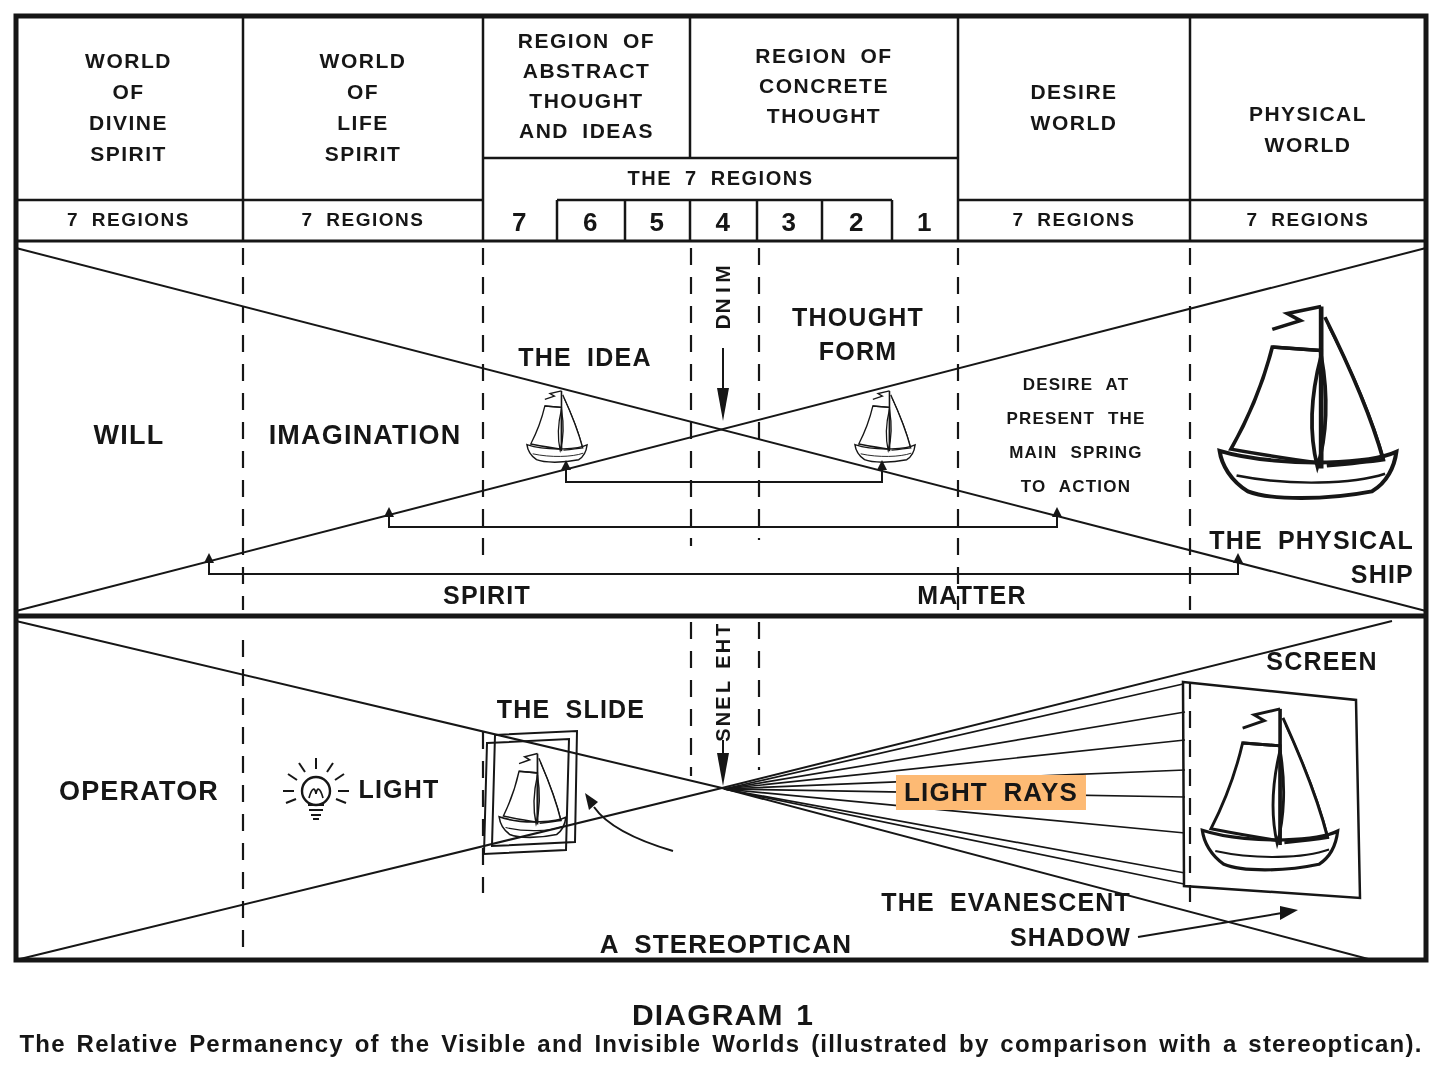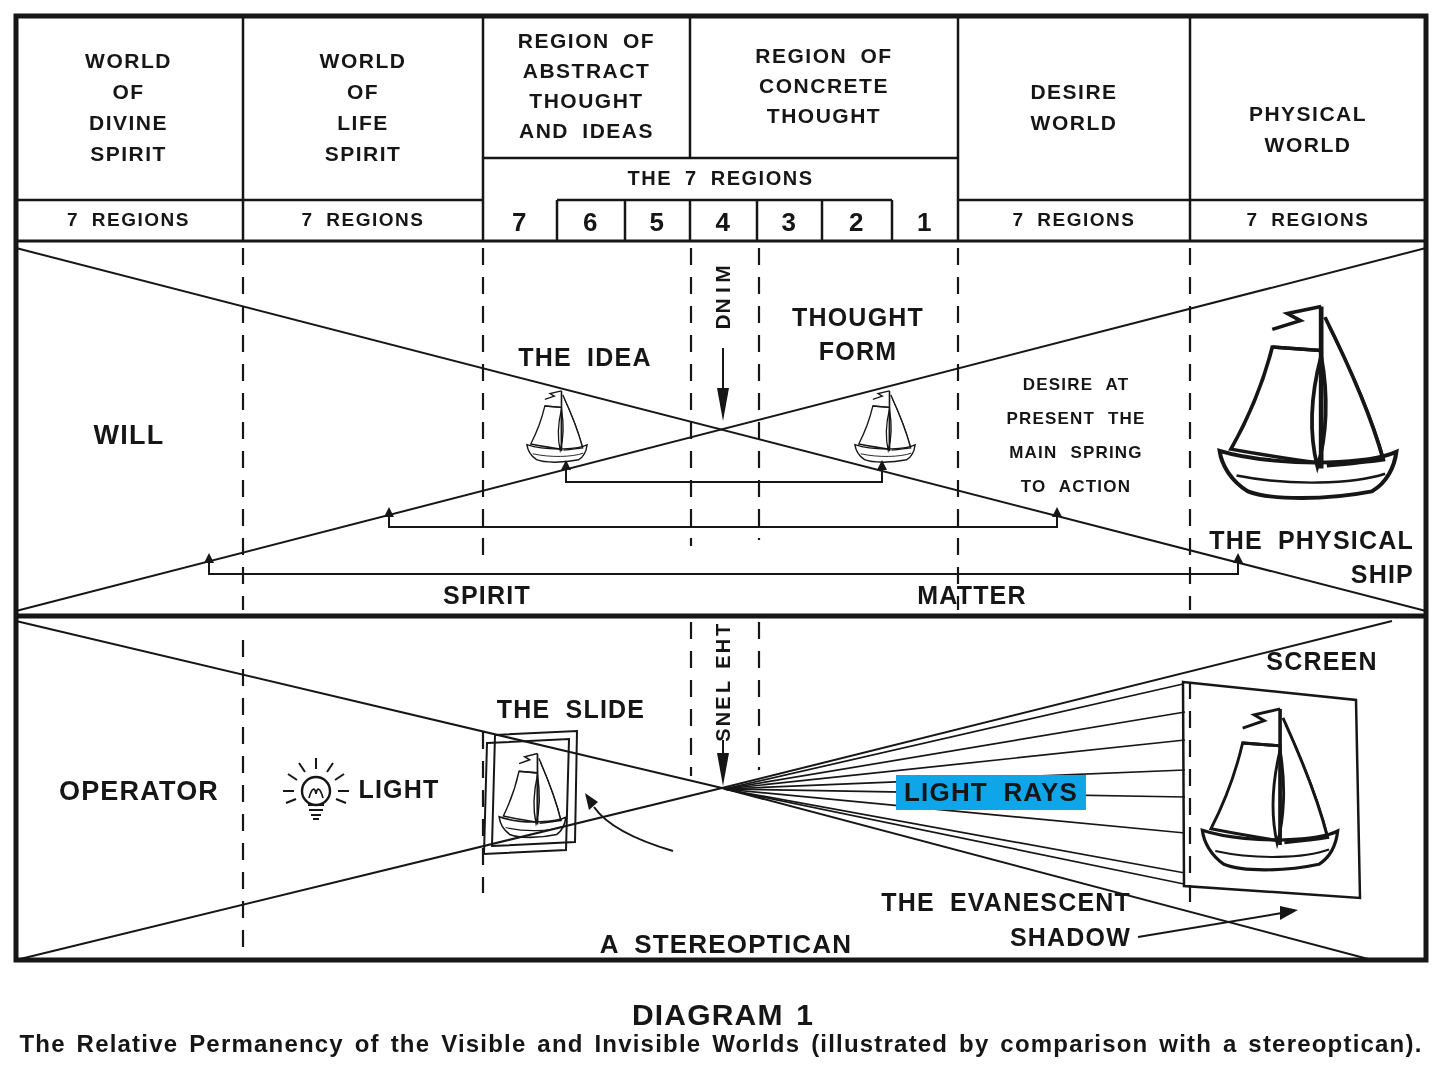--- a/index.html
+++ b/index.html
@@ -8,21 +8,21 @@
   svg{position:absolute;left:0;top:0;}
   .lbl{position:absolute;font-weight:700;color:#161616;white-space:pre-line;
        letter-spacing:1.2px;word-spacing:7px;line-height:1.35;text-align:center;}
   .cc{transform:translateX(-50%);}
   .ra{text-align:right;}
   .cell{position:absolute;font-weight:700;white-space:pre-line;text-align:center;letter-spacing:1.5px;word-spacing:6px;}
   .char-stack{position:absolute;display:flex;flex-direction:column;align-items:center;
        font-weight:700;font-size:21px;letter-spacing:0;transform:translateX(-50%);}
   .char-stack span{transform:rotate(-90deg);height:16px;display:flex;align-items:center;justify-content:center;}
   .char-stack span.sp{height:9px;}
-  .whitebg{background:#0ea5e9;padding:0 8px;}
+  .whitebg{background:#fdba74;padding:0 8px;}
 </style>
 </head>
 <body>
 
 <div id="page">
 
   <svg width="1439" height="1070" viewBox="0 0 1439 1070">
     <defs>
       <g id="sailboat" fill="none" stroke="#161616" stroke-width="2">
         <path d="M57,6 L39,10 L46,14 L31,19"></path>
@@ -184,20 +184,21 @@
 
   <div class="cell" style="left:483px;top:207px;width:74px;font-size:26px;">7</div>
   <div class="cell" style="left:557px;top:207px;width:68px;font-size:26px;">6</div>
   <div class="cell" style="left:625px;top:207px;width:65px;font-size:26px;">5</div>
   <div class="cell" style="left:690px;top:207px;width:67px;font-size:26px;">4</div>
   <div class="cell" style="left:757px;top:207px;width:65px;font-size:26px;">3</div>
   <div class="cell" style="left:822px;top:207px;width:70px;font-size:26px;">2</div>
   <div class="cell" style="left:892px;top:207px;width:66px;font-size:26px;">1</div>
 
   <div class="lbl cc" style="left:129px;top:417px;font-size:27px;">WILL</div>
+  <div class="lbl cc" style="left:365px;top:417px;font-size:27px;">IMAGINATION</div>
   <div class="lbl cc" style="left:585px;top:341px;font-size:25px;">THE IDEA</div>
   <div class="char-stack" style="left:723px;top:266px;">
       <span>M</span>
       <span>I</span>
       <span>N</span>
       <span>D</span>
     </div>
   <div class="lbl cc" style="left:858px;top:300px;font-size:25px;line-height:34px;">THOUGHT
 FORM</div>
   <div class="lbl cc" style="left:1076px;top:368px;font-size:17px;line-height:34px;">DESIRE AT

